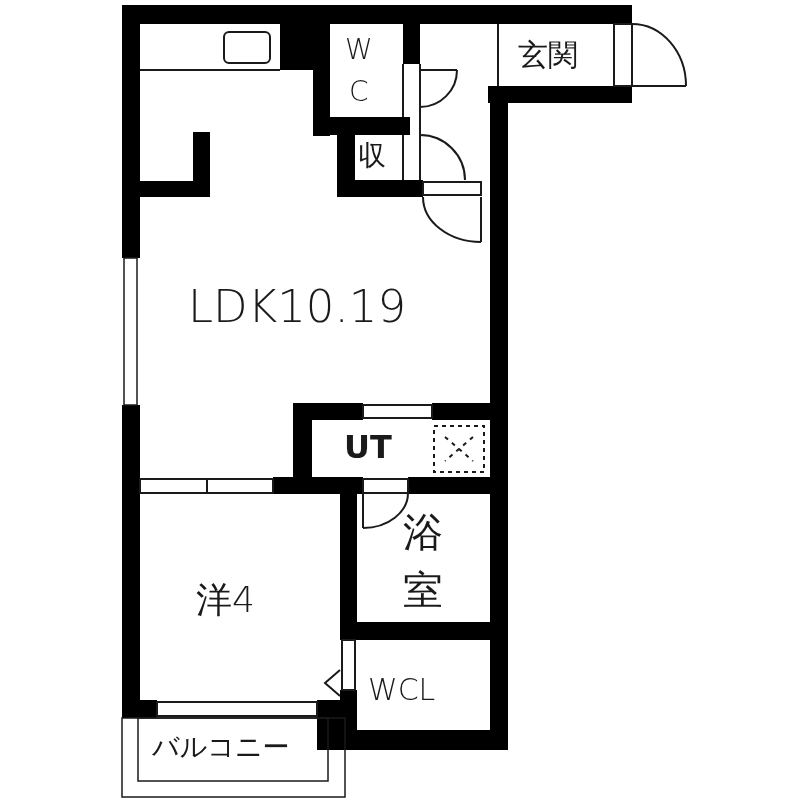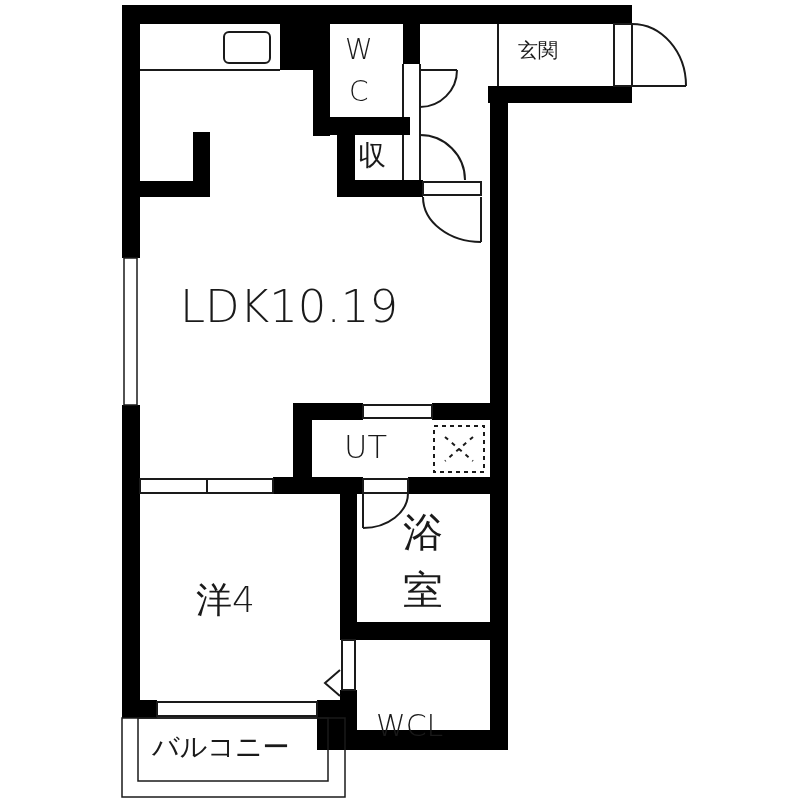--- a/index.html
+++ b/index.html
@@ -117,31 +117,31 @@
     </g>
 
     <g>
       <rect x="363" y="479" width="45" height="14" fill="#fff"></rect>
       <line x1="363" y1="493" x2="363" y2="528"></line>
       <path d="M408,493 A45,35 0 0 1 363,528"></path>
     </g>
   </g>
 </svg>
 
-<div class="lbl" style="left:180px; top:284px; font-size:45px;">LDK10.19</div>
+<div class="lbl" style="left:188px; top:284px; font-size:45px;">LDK10.19</div>
 
 <div class="lbl" style="left:196px; top:582px; font-size:36px;">洋4</div>
 
 <div class="lbl" style="left:345px; top:36px; font-size:28px;">W</div>
 <div class="lbl" style="left:349px; top:78px; font-size:28px;">C</div>
 
 <div class="lbl" style="left:358px; top:142px; font-size:28px;">収</div>
 
-<div class="lbl" style="left:518px; top:40px; font-size:20px;">玄関</div>
+<div class="lbl" style="left:518px; top:40px; font-size:30px;">玄関</div>
 
-<div class="lbl" style="left:344px; top:431px; font-size:32px;">UT</div>
+<div class="lbl" style="left:344px; top:431px; font-size:32px;font-weight:bold;">UT</div>
 
 <div class="lbl" style="left:403px; top:512px; font-size:40px;">浴</div>
 <div class="lbl" style="left:403px; top:570px; font-size:40px;">室</div>
 
-<div class="lbl" style="left:376px; top:675px; font-size:30px;margin-top:36px;">WCL</div>
+<div class="lbl" style="left:368px; top:675px; font-size:30px;">WCL</div>
 
 <div class="lbl" style="left:152px; top:733px; font-size:27px;">バルコニー</div>
 
 </body></html>

